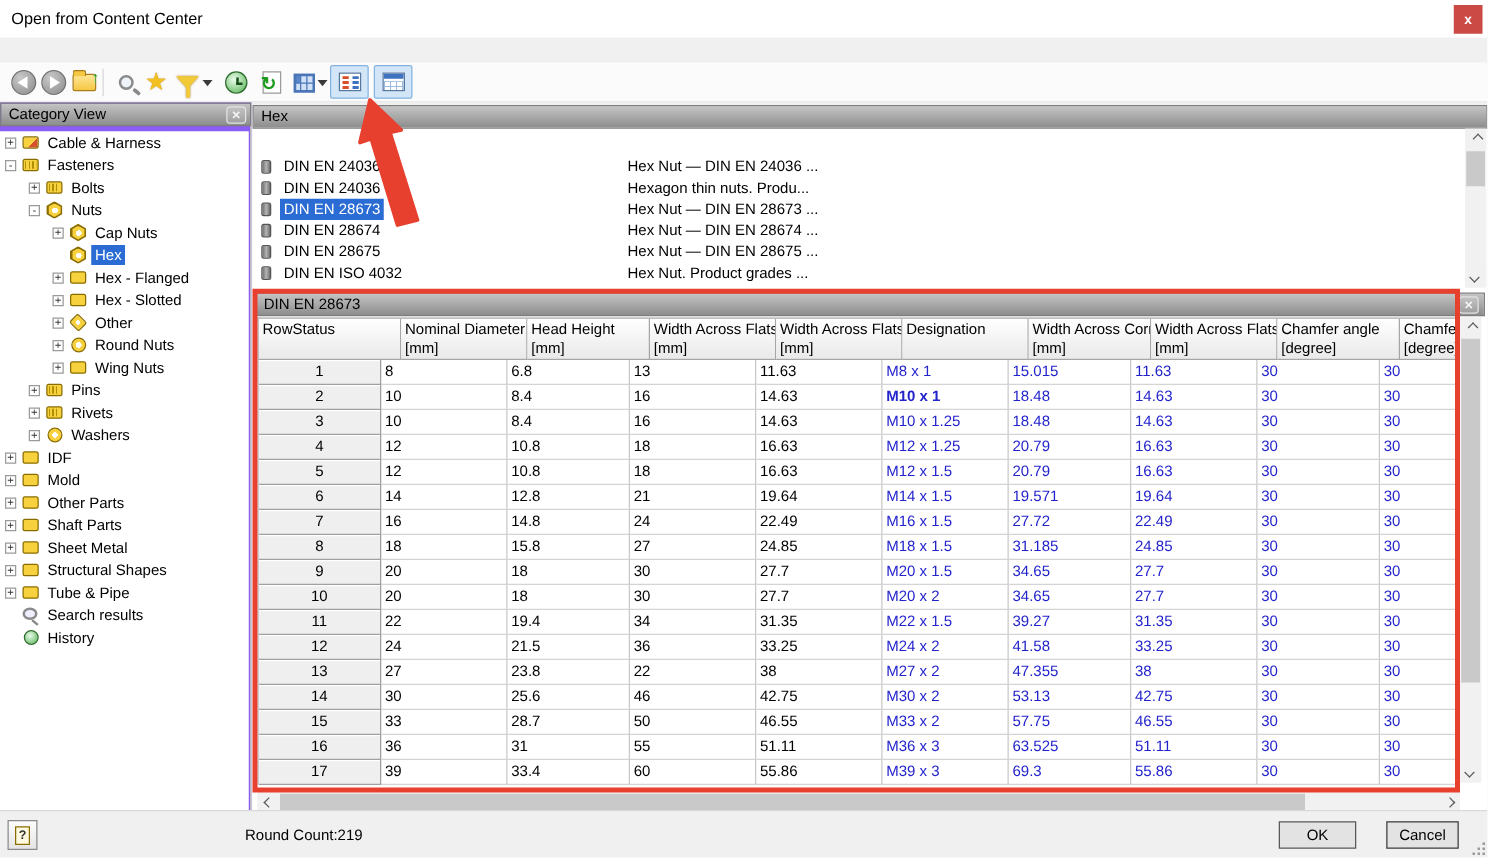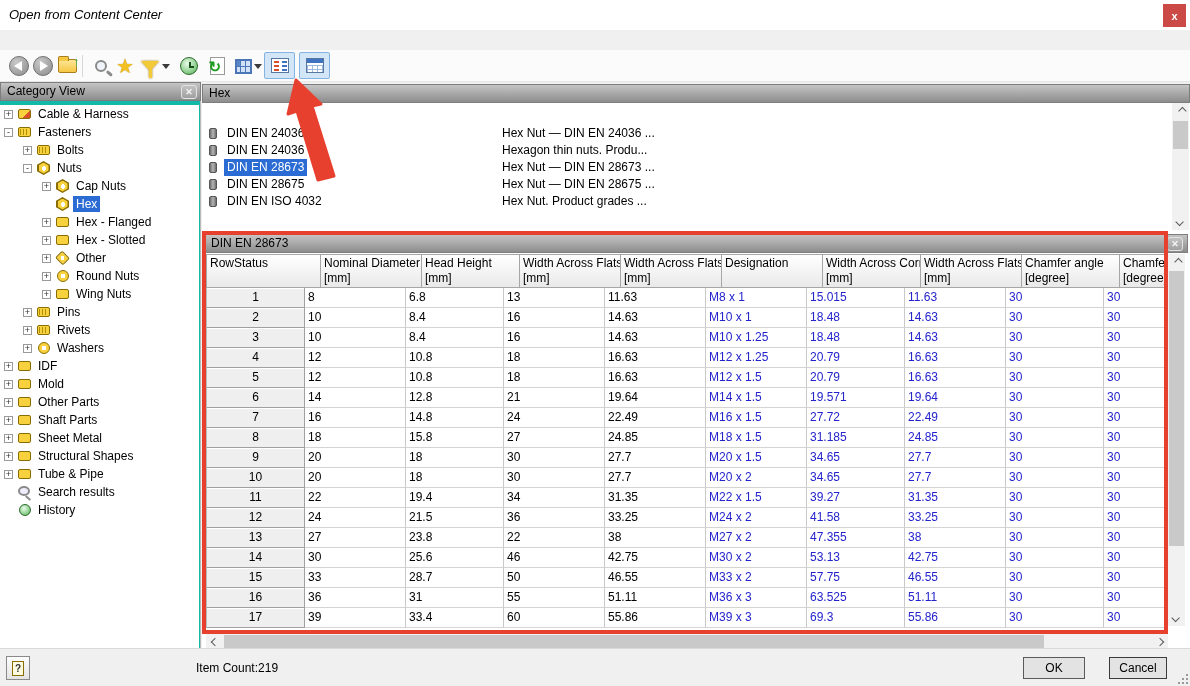--- a/index.html
+++ b/index.html
@@ -1,21 +1,21 @@
 <!DOCTYPE html>
 <html style="--annot: #e8402f; --sel: #2b6cd4; --val: #2323cc;"><head>
 <meta charset="utf-8">
 <style>
   * { box-sizing: border-box; margin: 0; padding: 0; }
   body { font-family: "Liberation Sans", sans-serif; background: #fff; }
   #win { position: relative; width: 1190px; height: 686px; background: #f0f0f0; overflow: hidden; font-size: 12px; color:#000; }
 
   
   #titlebar { position:absolute; left:0; top:0; width:1190px; height:30px; background:#fff; }
-  #title { position:absolute; left:9px; top:7px; font-size:13px;font-style:italic; }
+  #title { position:absolute; left:9px; top:7px; font-size:13px; }
   #closebtn { position:absolute; left:1163px; top:4px; width:23px; height:23px; background:#cb4a46; color:#fff; font-size:11px; font-weight:bold; display:flex; align-items:center; justify-content:center; cursor:default; }
   #menubar { position:absolute; left:0; top:30px; width:1190px; height:20px; background:#fff; }
   .mitem { display:inline-block; padding:3px 8px 0 8px; margin-right:6px; font-size:12px; }
   #toolbar { position:absolute; left:0; top:50px; width:1190px; height:32px; background:#fbfbfb; border-bottom:1px solid #e6e6e6; }
   .tb { position:absolute; top:3px; width:26px; height:26px; display:flex; align-items:center; justify-content:center; border-radius:2px; }
   .tbsep { position:absolute; left:82px; top:5px; width:1px; height:22px; background:#d8d8d8; }
 
   .nav-circle { width:20px; height:20px; border-radius:50%; background:radial-gradient(circle at 35% 30%, #c9c9c9, #8b8b8b); border:1px solid #6f6f6f; display:flex; align-items:center; justify-content:center; }
   .tri-l { width:0; height:0; border-top:5px solid transparent; border-bottom:5px solid transparent; border-right:8px solid #fff; margin-right:2px; }
   .tri-r { width:0; height:0; border-top:5px solid transparent; border-bottom:5px solid transparent; border-left:8px solid #fff; margin-left:2px; }
@@ -44,21 +44,21 @@
   .mini.cols::after { content:""; position:absolute; left:10px; top:2px; width:5px; height:11px; background:repeating-linear-gradient(#3f72c0 0 2px, #fff 2px 4px); }
   .mini.tbl::before { content:""; position:absolute; left:0; top:0; width:100%; height:4px; background:#3f72c0; }
   .mini.tbl::after { content:""; position:absolute; left:0; top:6px; width:100%; height:9px;
       background:repeating-linear-gradient(#9db9dd 0 1px, transparent 1px 4px), repeating-linear-gradient(90deg,#9db9dd 0 1px, transparent 1px 5px); }
 
   
   .phead { position:absolute; height:19px; background:linear-gradient(#c4c4c4,#8d8d8d); border:1px solid #7e7e7e; color:#000; line-height:17px; padding-left:6px; font-size:12px; }
   .phead .px { position:absolute; right:3px; top:2px; width:16px; height:14px; border:1px solid #e3e3e3; border-radius:3px; color:#f5f5f5; background:rgba(255,255,255,.12); font-size:9px; font-weight:bold; display:flex; align-items:center; justify-content:center; }
 
   
-  #catpanel { position:absolute; left:0; top:82px; width:201px; height:566px; background:#14b8a6; border-right:1px solid #b9b9b9; }
+  #catpanel { position:absolute; left:0; top:82px; width:201px; height:566px; background:#8b5cf6; border-right:1px solid #b9b9b9; }
   #catpanel .phead { left:0; top:0; width:201px; }
   #tree { position:absolute; left:0; top:23px; width:199px; bottom:0; overflow:hidden; background:#fff; }
   .trow { height:18px; display:flex; align-items:center; white-space:nowrap; }
   .exp { flex:none; width:9px; height:9px; border:1px solid #9a9a9a; background:#fff; font-size:9px; line-height:7px; text-align:center; margin-right:4px; color:#333; }
   .exp.none { border:none; background:transparent; }
   .tlabel { padding:1px 3px; }
   .tlabel.sel { background:var(--sel); color:#fff; }
   .ti { flex:none; position:relative; width:15px; height:14px; margin-right:3px; }
   .ti::before { content:""; position:absolute; inset:2px 1px; background:linear-gradient(#ffe髙,#f7d23e); background:#f7d23e; border:1px solid #8a6d00; border-radius:2px; }
   .ti.threads::after { content:""; position:absolute; inset:4px 3px; background:repeating-linear-gradient(90deg,#b08f00 0 1px, transparent 1px 3px); }
@@ -334,20 +334,25 @@
           <span class="lname">DIN EN 24036</span>
           <span class="ldesc">Hexagon thin nuts. Produ...</span>
         </div>
         <div class="lrow">
           <span class="lnut"></span>
           <span class="lname sel">DIN EN 28673</span>
           <span class="ldesc">Hex Nut — DIN EN 28673 ...</span>
         </div>
         <div class="lrow">
           <span class="lnut"></span>
+          <span class="lname">DIN EN 28674</span>
+          <span class="ldesc">Hex Nut — DIN EN 28674 ...</span>
+        </div>
+        <div class="lrow">
+          <span class="lnut"></span>
           <span class="lname">DIN EN 28675</span>
           <span class="ldesc">Hex Nut — DIN EN 28675 ...</span>
         </div>
         <div class="lrow">
           <span class="lnut"></span>
           <span class="lname">DIN EN ISO 4032</span>
           <span class="ldesc">Hex Nut. Product grades ...</span>
         </div>
       </div>
     <div class="vsb" style="left:970px; top:19px; height:127px;">
@@ -418,21 +423,21 @@
           <div class="dcell blue" style="width: 101px;">11.63</div>
           <div class="dcell blue" style="width: 98px;">30</div>
           <div class="dcell blue" style="width: 61px;">30</div>
         </div>
         <div class="drow">
           <div class="dcell rs" style="width: 98px;">2</div>
           <div class="dcell" style="width: 101px;">10</div>
           <div class="dcell" style="width: 98px;">8.4</div>
           <div class="dcell" style="width: 101px;">16</div>
           <div class="dcell" style="width: 101px;">14.63</div>
-          <div class="dcell blue" style="width: 101px;">M10 x 1</div>
+          <div class="dcell blue" style="width: 101px; font-weight: bold;">M10 x 1</div>
           <div class="dcell blue" style="width: 98px;">18.48</div>
           <div class="dcell blue" style="width: 101px;">14.63</div>
           <div class="dcell blue" style="width: 98px;">30</div>
           <div class="dcell blue" style="width: 61px;">30</div>
         </div>
         <div class="drow">
           <div class="dcell rs" style="width: 98px;">3</div>
           <div class="dcell" style="width: 101px;">10</div>
           <div class="dcell" style="width: 98px;">8.4</div>
           <div class="dcell" style="width: 101px;">16</div>
@@ -634,19 +639,19 @@
 
   <div id="redbox"></div>
   <svg id="arrow" width="1190" height="686" viewBox="0 0 1190 686">
     <polygon points="296,80 321,104 312,106 334,176 318,180 297,111 288,114" fill="currentColor" stroke="currentColor" stroke-width="3" stroke-linejoin="round"></polygon>
   </svg>
 
   <div id="statusbar">
     <span id="helpbtn">
         <span class="page">?</span>
       </span>
-    <span id="itemcount">Item Count:219</span>
+    <span id="itemcount">Round Count:219</span>
     <span id="okbtn" class="btn">OK</span>
     <span id="cancelbtn" class="btn">Cancel</span>
     <span id="grip"></span>
   </div>
 
 </div>
 
 </body></html>

